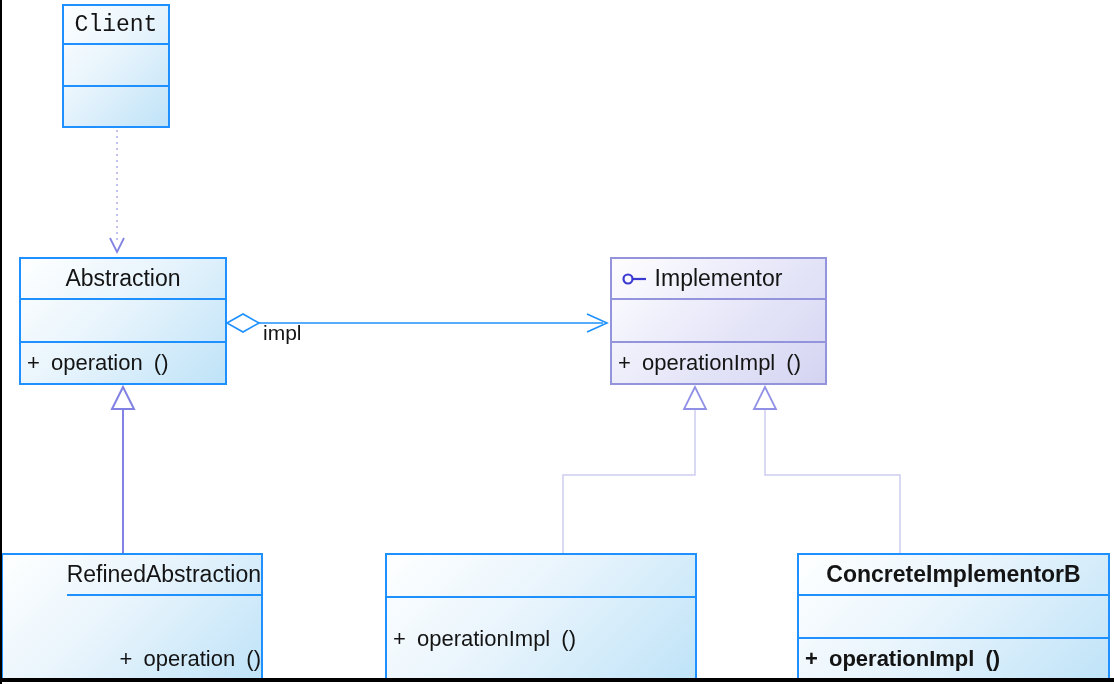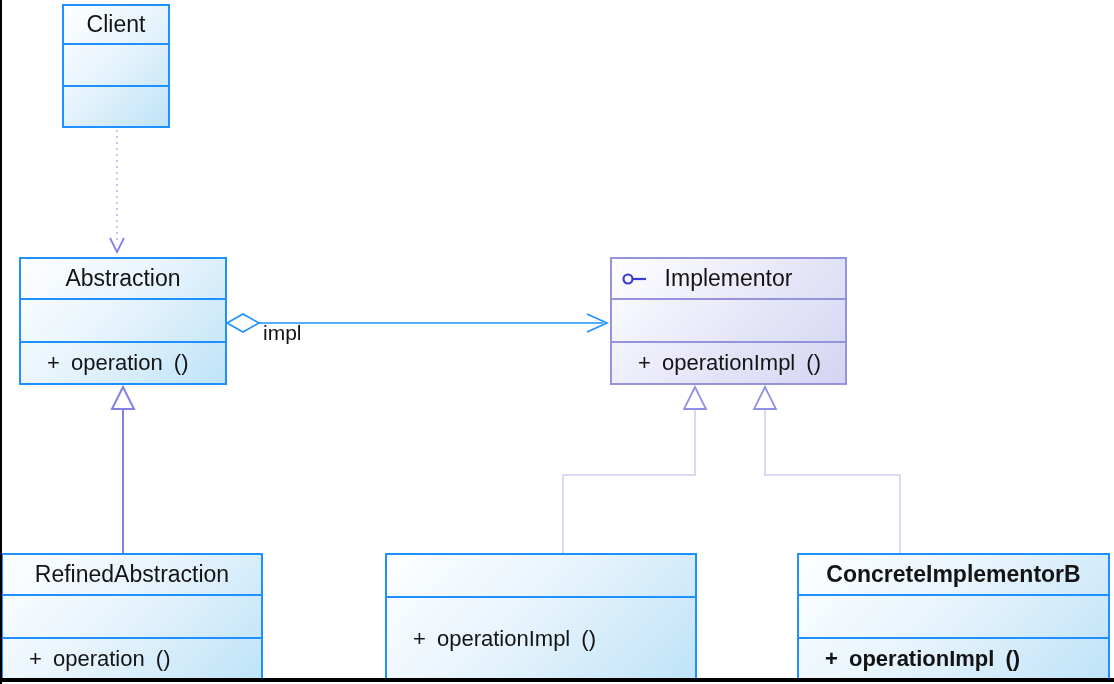--- a/index.html
+++ b/index.html
@@ -21,66 +21,66 @@
   .compartment.ops{border-bottom:none;flex:1;}
   .title{
     height:41px;display:flex;align-items:center;justify-content:center;
     font-size:23px;position:relative;white-space:nowrap;
   }
   .client-box .title{height:39px;}
   .attrs{height:43px;}
   .client-box .attrs{height:42px;}
   .ops{
     display:flex;align-items:center;padding-left:6px;
-    font-size:22px;white-space:pre;word-spacing:5px;margin-left:20px;
+    font-size:22px;white-space:pre;word-spacing:5px;
   }
   .iface-icon{position:absolute;left:9px;top:50%;transform:translateY(-50%);}
   .impl-label{
     position:absolute;left:263px;top:285px;font-size:21px;white-space:nowrap;margin-top:36px;
   }
   svg.connector-layer{position:absolute;left:0;top:0;}
 </style>
 </head>
 <body>
 
 <div>
 
-  <div class="uml-class client-box" style="left:62px;top:4px;width:108px;height:124px;">
+  <div class="uml-class client-box" style="left:62px;top:4px;width:108px;height:124px;font-family:Liberation Mono, monospace;">
     <div class="compartment title">
       <span>Client</span>
     </div>
     <div class="compartment attrs"></div>
     <div class="compartment ops"></div>
   </div>
 
   <div class="uml-class" style="left:19px;top:257px;width:208px;height:128px;justify-content:flex-end;">
     <div class="compartment title">
       <span>Abstraction</span>
     </div>
     <div class="compartment attrs"></div>
     <div class="compartment ops">
       <span>+ operation ()</span>
     </div>
   </div>
 
-  <div class="uml-class purple" style="left:610px;top:257px;width:237px;height:128px;">
+  <div class="uml-class purple" style="left:610px;top:257px;width:217px;height:128px;">
     <div class="compartment title">
       <svg class="iface-icon" width="36" height="16" viewBox="0 0 36 16">
         <circle cx="7" cy="8" r="4.5" fill="none" stroke-width="2.2" stroke="#3b3bd2"></circle>
         <line x1="11.5" y1="8" x2="25" y2="8" stroke-width="2.2" stroke="#3b3bd2"></line>
       </svg>
       <span>Implementor</span>
     </div>
     <div class="compartment attrs"></div>
     <div class="compartment ops">
       <span>+ operationImpl ()</span>
     </div>
   </div>
 
-  <div class="uml-class" style="left:1px;top:553px;width:262px;height:128px;">
+  <div class="uml-class" style="left:1px;top:553px;width:262px;height:128px;align-items:flex-end;">
     <div class="compartment title">
       <span>RefinedAbstraction</span>
     </div>
     <div class="compartment attrs"></div>
     <div class="compartment ops">
       <span>+ operation ()</span>
     </div>
   </div>
 
   <div class="uml-class" style="left:385px;top:553px;width:312px;height:128px;">

